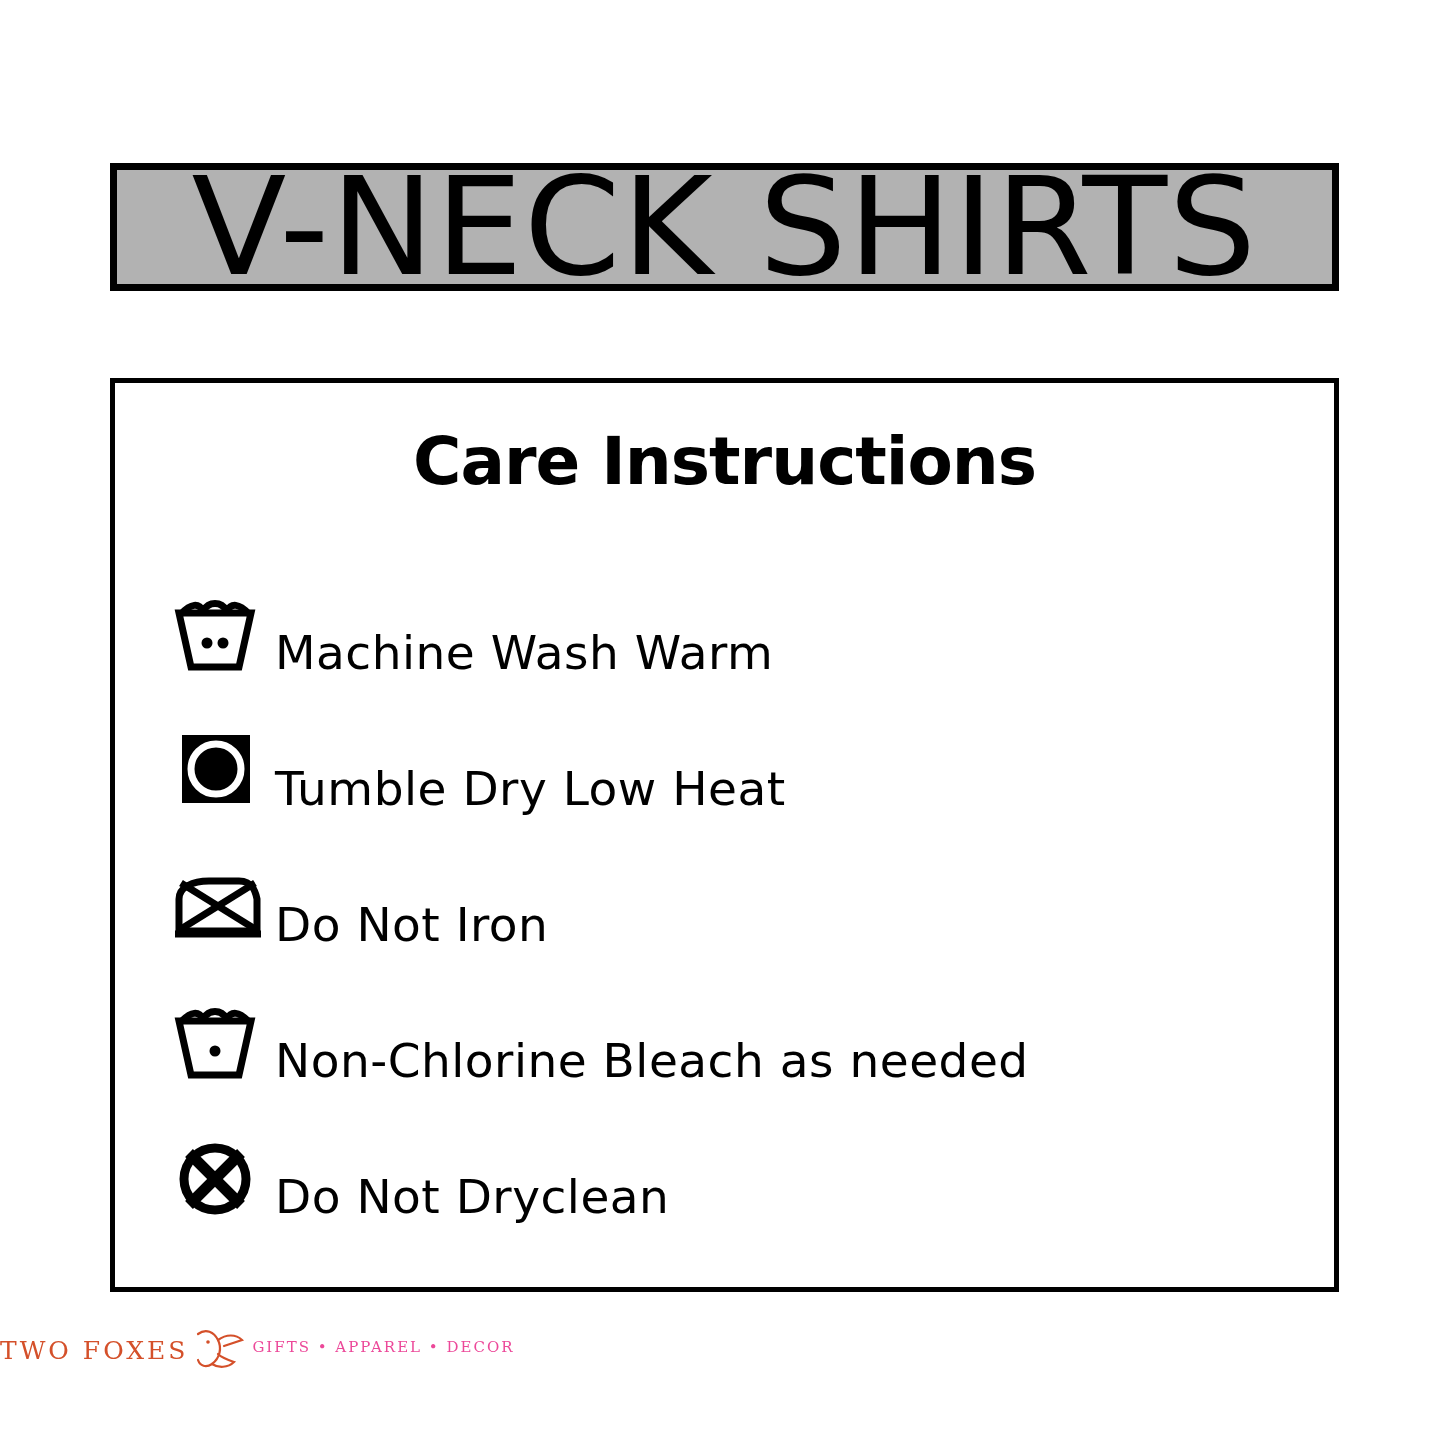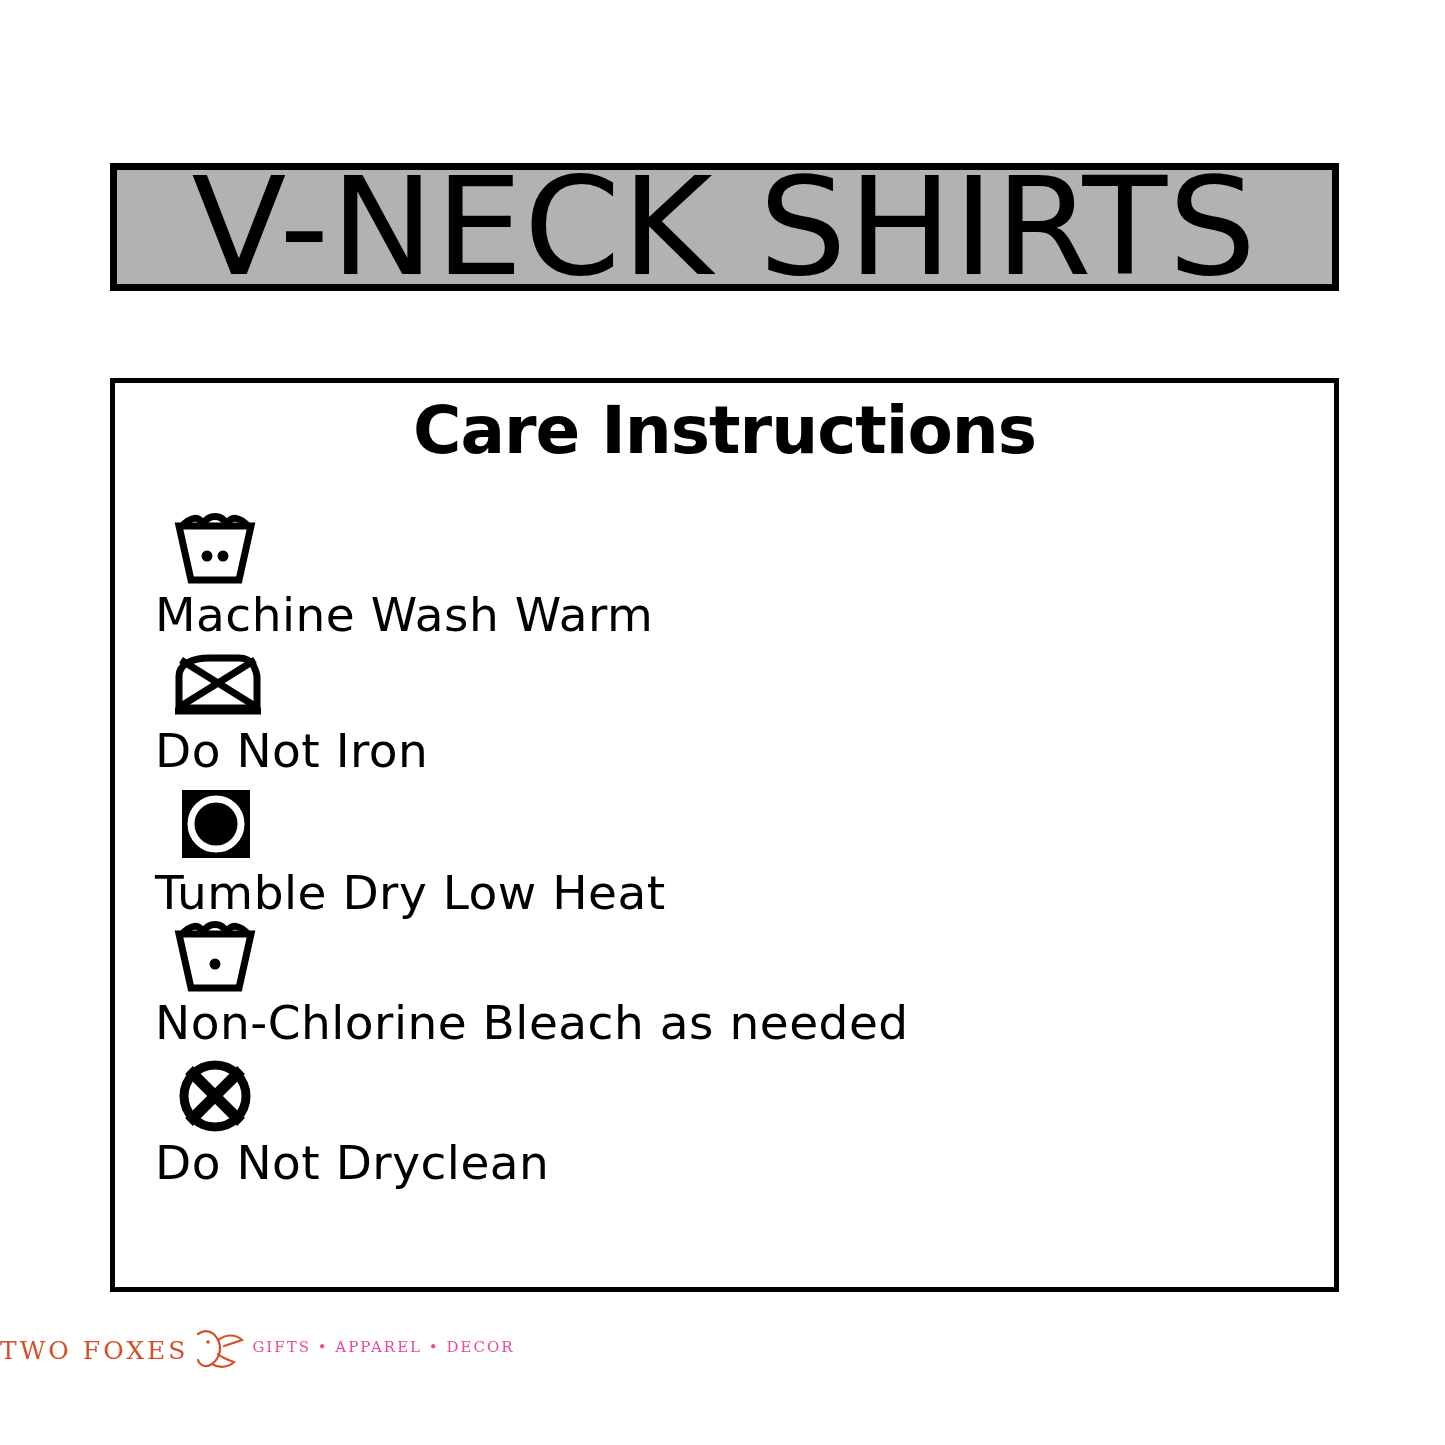--- a/index.html
+++ b/index.html
@@ -56,33 +56,32 @@
     height: 914px;
     border: 5px solid #000000;
     background: #ffffff;
   }
   .care-heading {
     text-align: center;
     font-family: "DejaVu Sans", sans-serif;
     font-weight: bold;
     font-size: 66px;
     line-height: 1;
-    margin-top: 15px;
+    margin-top: 46px;
     letter-spacing: -1px;
   }
 
   .care-list {
     margin-top: 46px;
     padding: 0 0 0 40px;
   }
   .care-row {
     display: flex;
-    align-items: flex-start;
+    align-items: flex-end;
     height: 136px;
-    flex-direction: column;
   }
   .icon-cell {
     width: 120px;
     min-width: 120px;
     display: flex;
     align-items: center;
     justify-content: center;
   }
   .care-label {
     font-family: "DejaVu Sans", sans-serif;
@@ -145,39 +144,39 @@
             <path d="M12 17 C22 6, 30 6, 34 14 C40 4, 52 4, 58 14 C62 6, 70 6, 80 17" fill="none" stroke="#000" stroke-width="7" stroke-linejoin="round"></path>
             <circle cx="38" cy="46" r="5.5" fill="#000"></circle>
             <circle cx="54" cy="46" r="5.5" fill="#000"></circle>
           </svg>
         </div>
         <div class="care-label">Machine Wash Warm</div>
       </div>
 
       <div class="care-row">
         <div class="icon-cell">
+          <svg width="92" height="86" viewBox="0 0 92 86" aria-hidden="true">
+            <rect x="13" y="8" width="68" height="68" fill="#000"></rect>
+            <circle cx="47" cy="42" r="25" fill="none" stroke="#fff" stroke-width="7"></circle>
+            <circle cx="47" cy="42" r="7" fill="#000"></circle>
+          </svg>
+        </div>
+        <div class="care-label">Tumble Dry Low Heat</div>
+      </div>
+
+      <div class="care-row">
+        <div class="icon-cell">
           <svg width="100" height="80" viewBox="0 0 100 80" aria-hidden="true">
             <path d="M14 62 L14 30 C14 18, 28 12, 44 12 L74 12 C86 12, 90 20, 92 30 L92 62 Z" fill="none" stroke="#000" stroke-width="7" stroke-linejoin="round"></path>
             <line x1="10" y1="65" x2="96" y2="65" stroke="#000" stroke-width="7"></line>
             <line x1="16" y1="14" x2="90" y2="60" stroke="#000" stroke-width="7"></line>
             <line x1="90" y1="14" x2="16" y2="60" stroke="#000" stroke-width="7"></line>
           </svg>
         </div>
         <div class="care-label">Do Not Iron</div>
-      </div>
-
-      <div class="care-row">
-        <div class="icon-cell">
-          <svg width="92" height="86" viewBox="0 0 92 86" aria-hidden="true">
-            <rect x="13" y="8" width="68" height="68" fill="#000"></rect>
-            <circle cx="47" cy="42" r="25" fill="none" stroke="#fff" stroke-width="7"></circle>
-            <circle cx="47" cy="42" r="7" fill="#000"></circle>
-          </svg>
-        </div>
-        <div class="care-label">Tumble Dry Low Heat</div>
       </div>
 
       <div class="care-row">
         <div class="icon-cell">
           <svg width="92" height="80" viewBox="0 0 92 80" aria-hidden="true">
             <path d="M10 16 L82 16 L70 70 L22 70 Z" fill="none" stroke="#000" stroke-width="7"></path>
             <path d="M12 17 C22 6, 30 6, 34 14 C40 4, 52 4, 58 14 C62 6, 70 6, 80 17" fill="none" stroke="#000" stroke-width="7" stroke-linejoin="round"></path>
             <circle cx="46" cy="46" r="5.5" fill="#000"></circle>
           </svg>
         </div>

